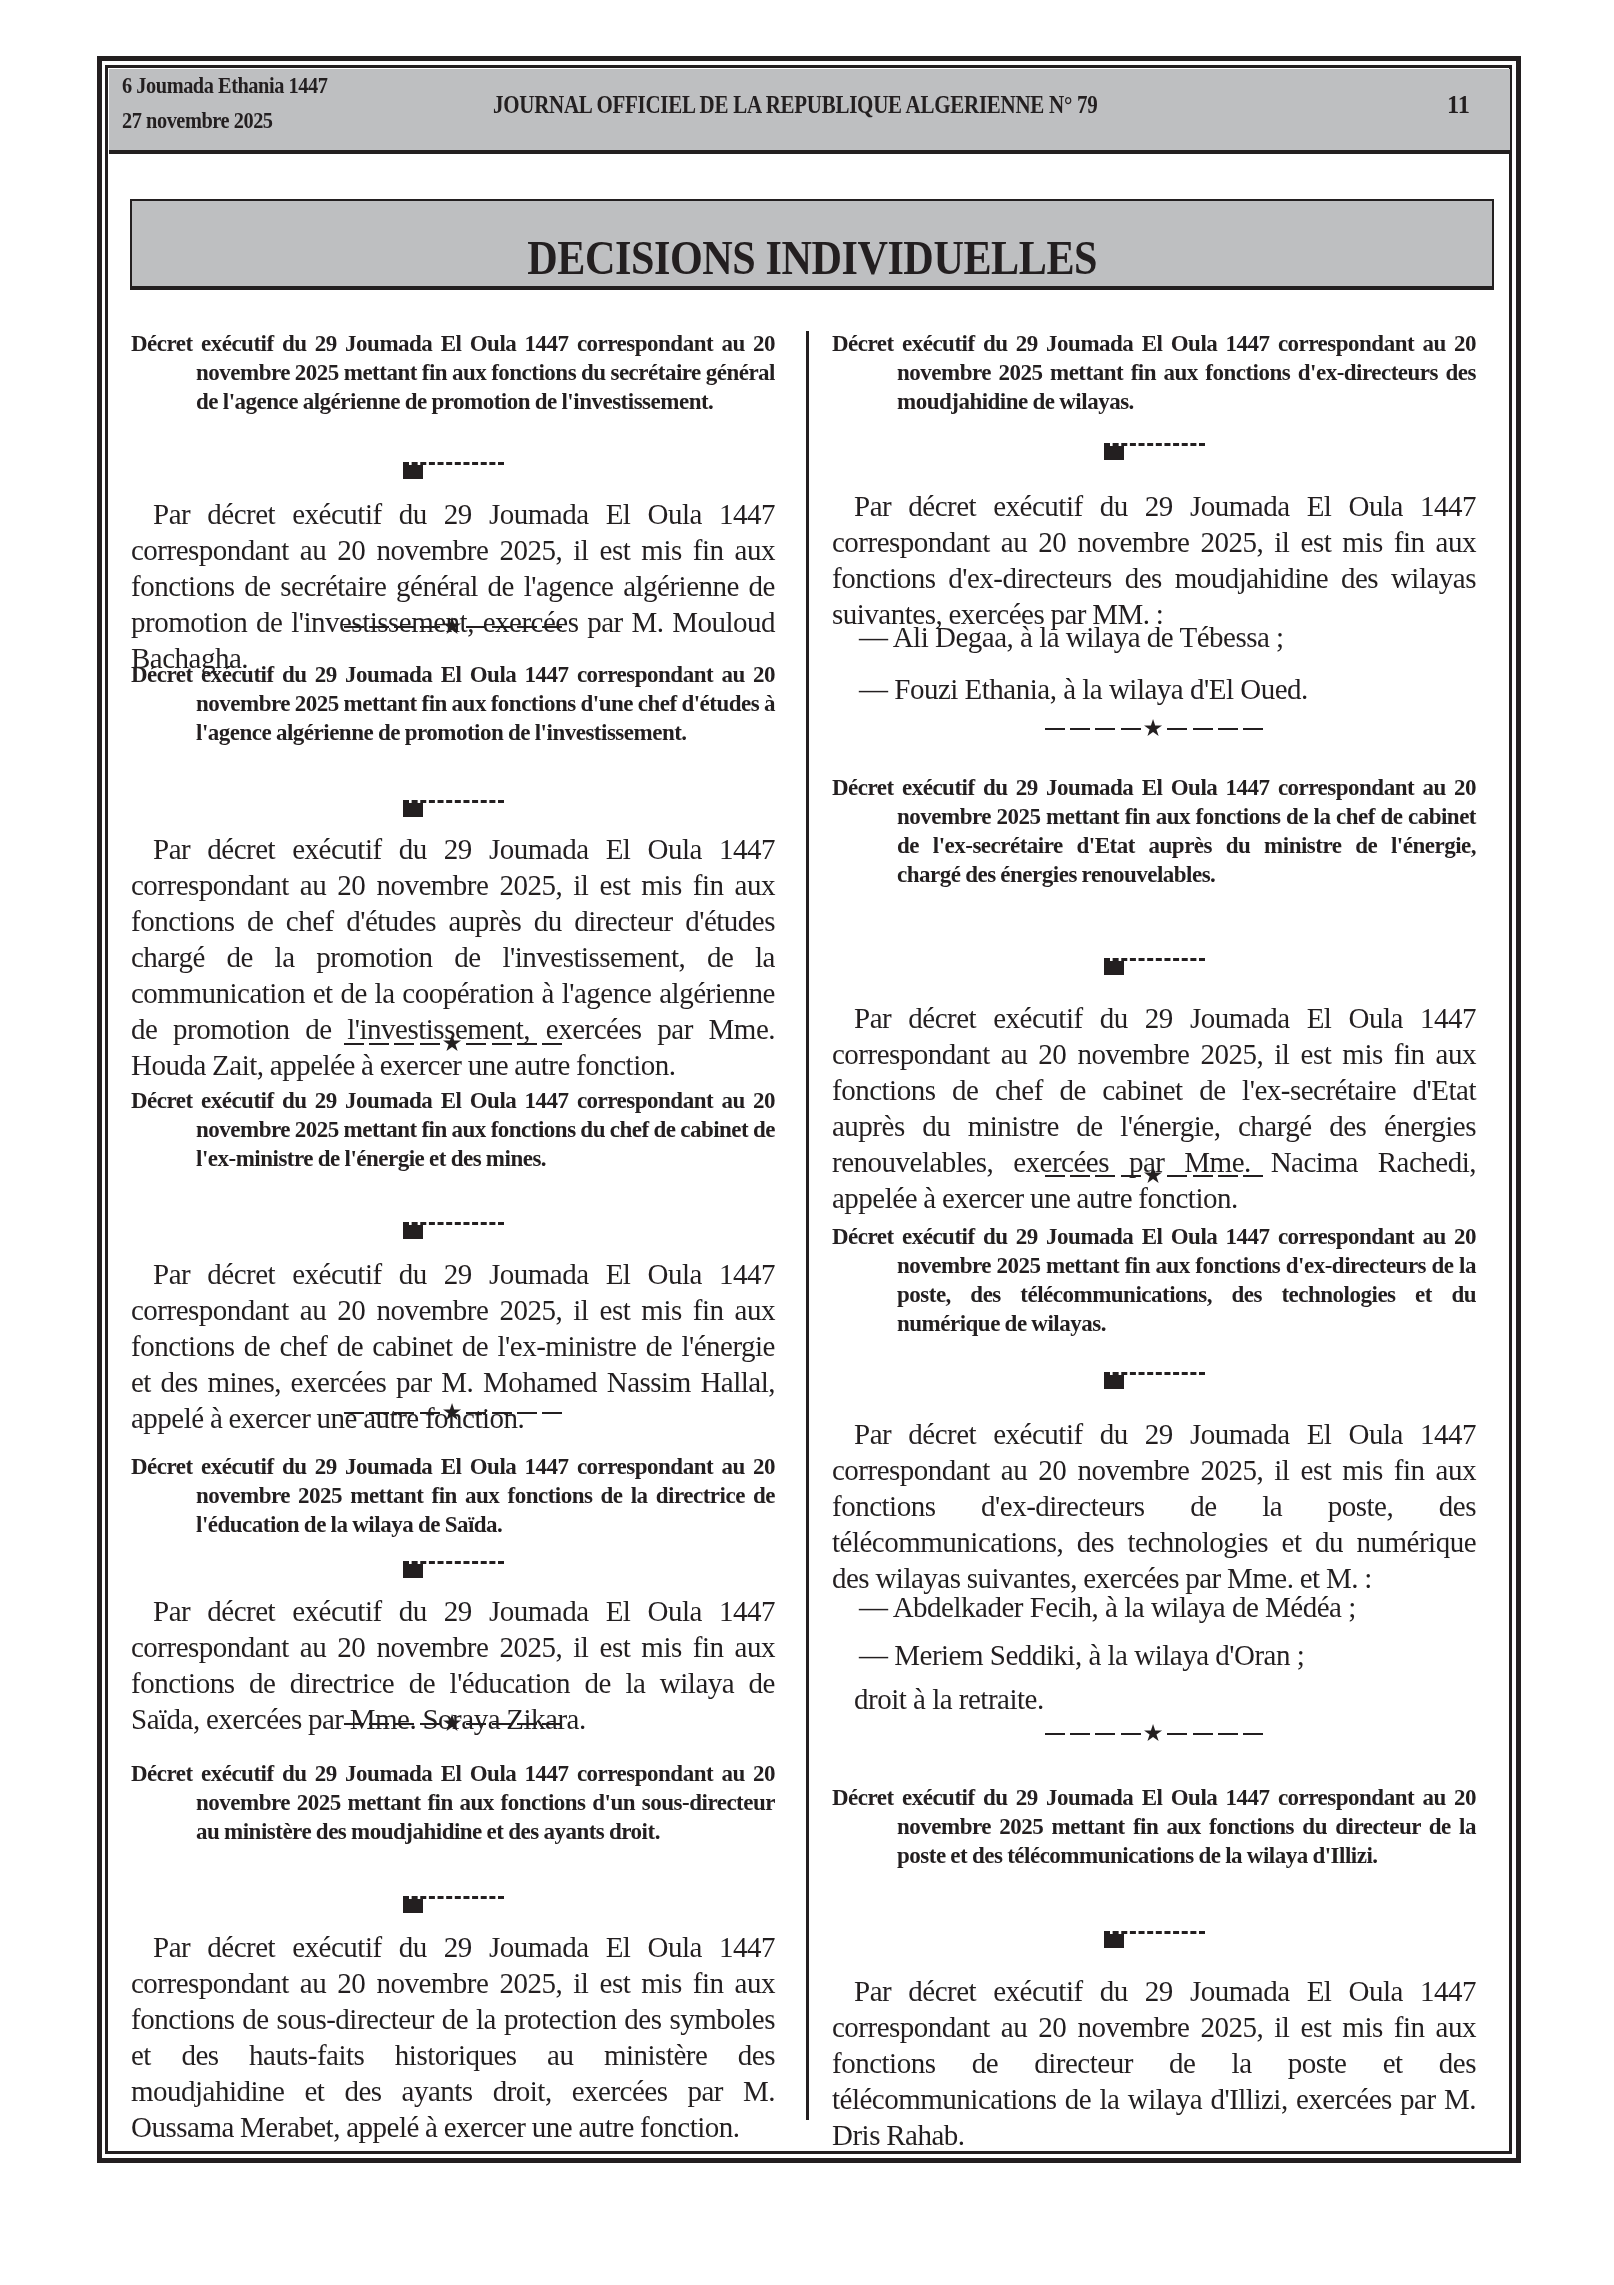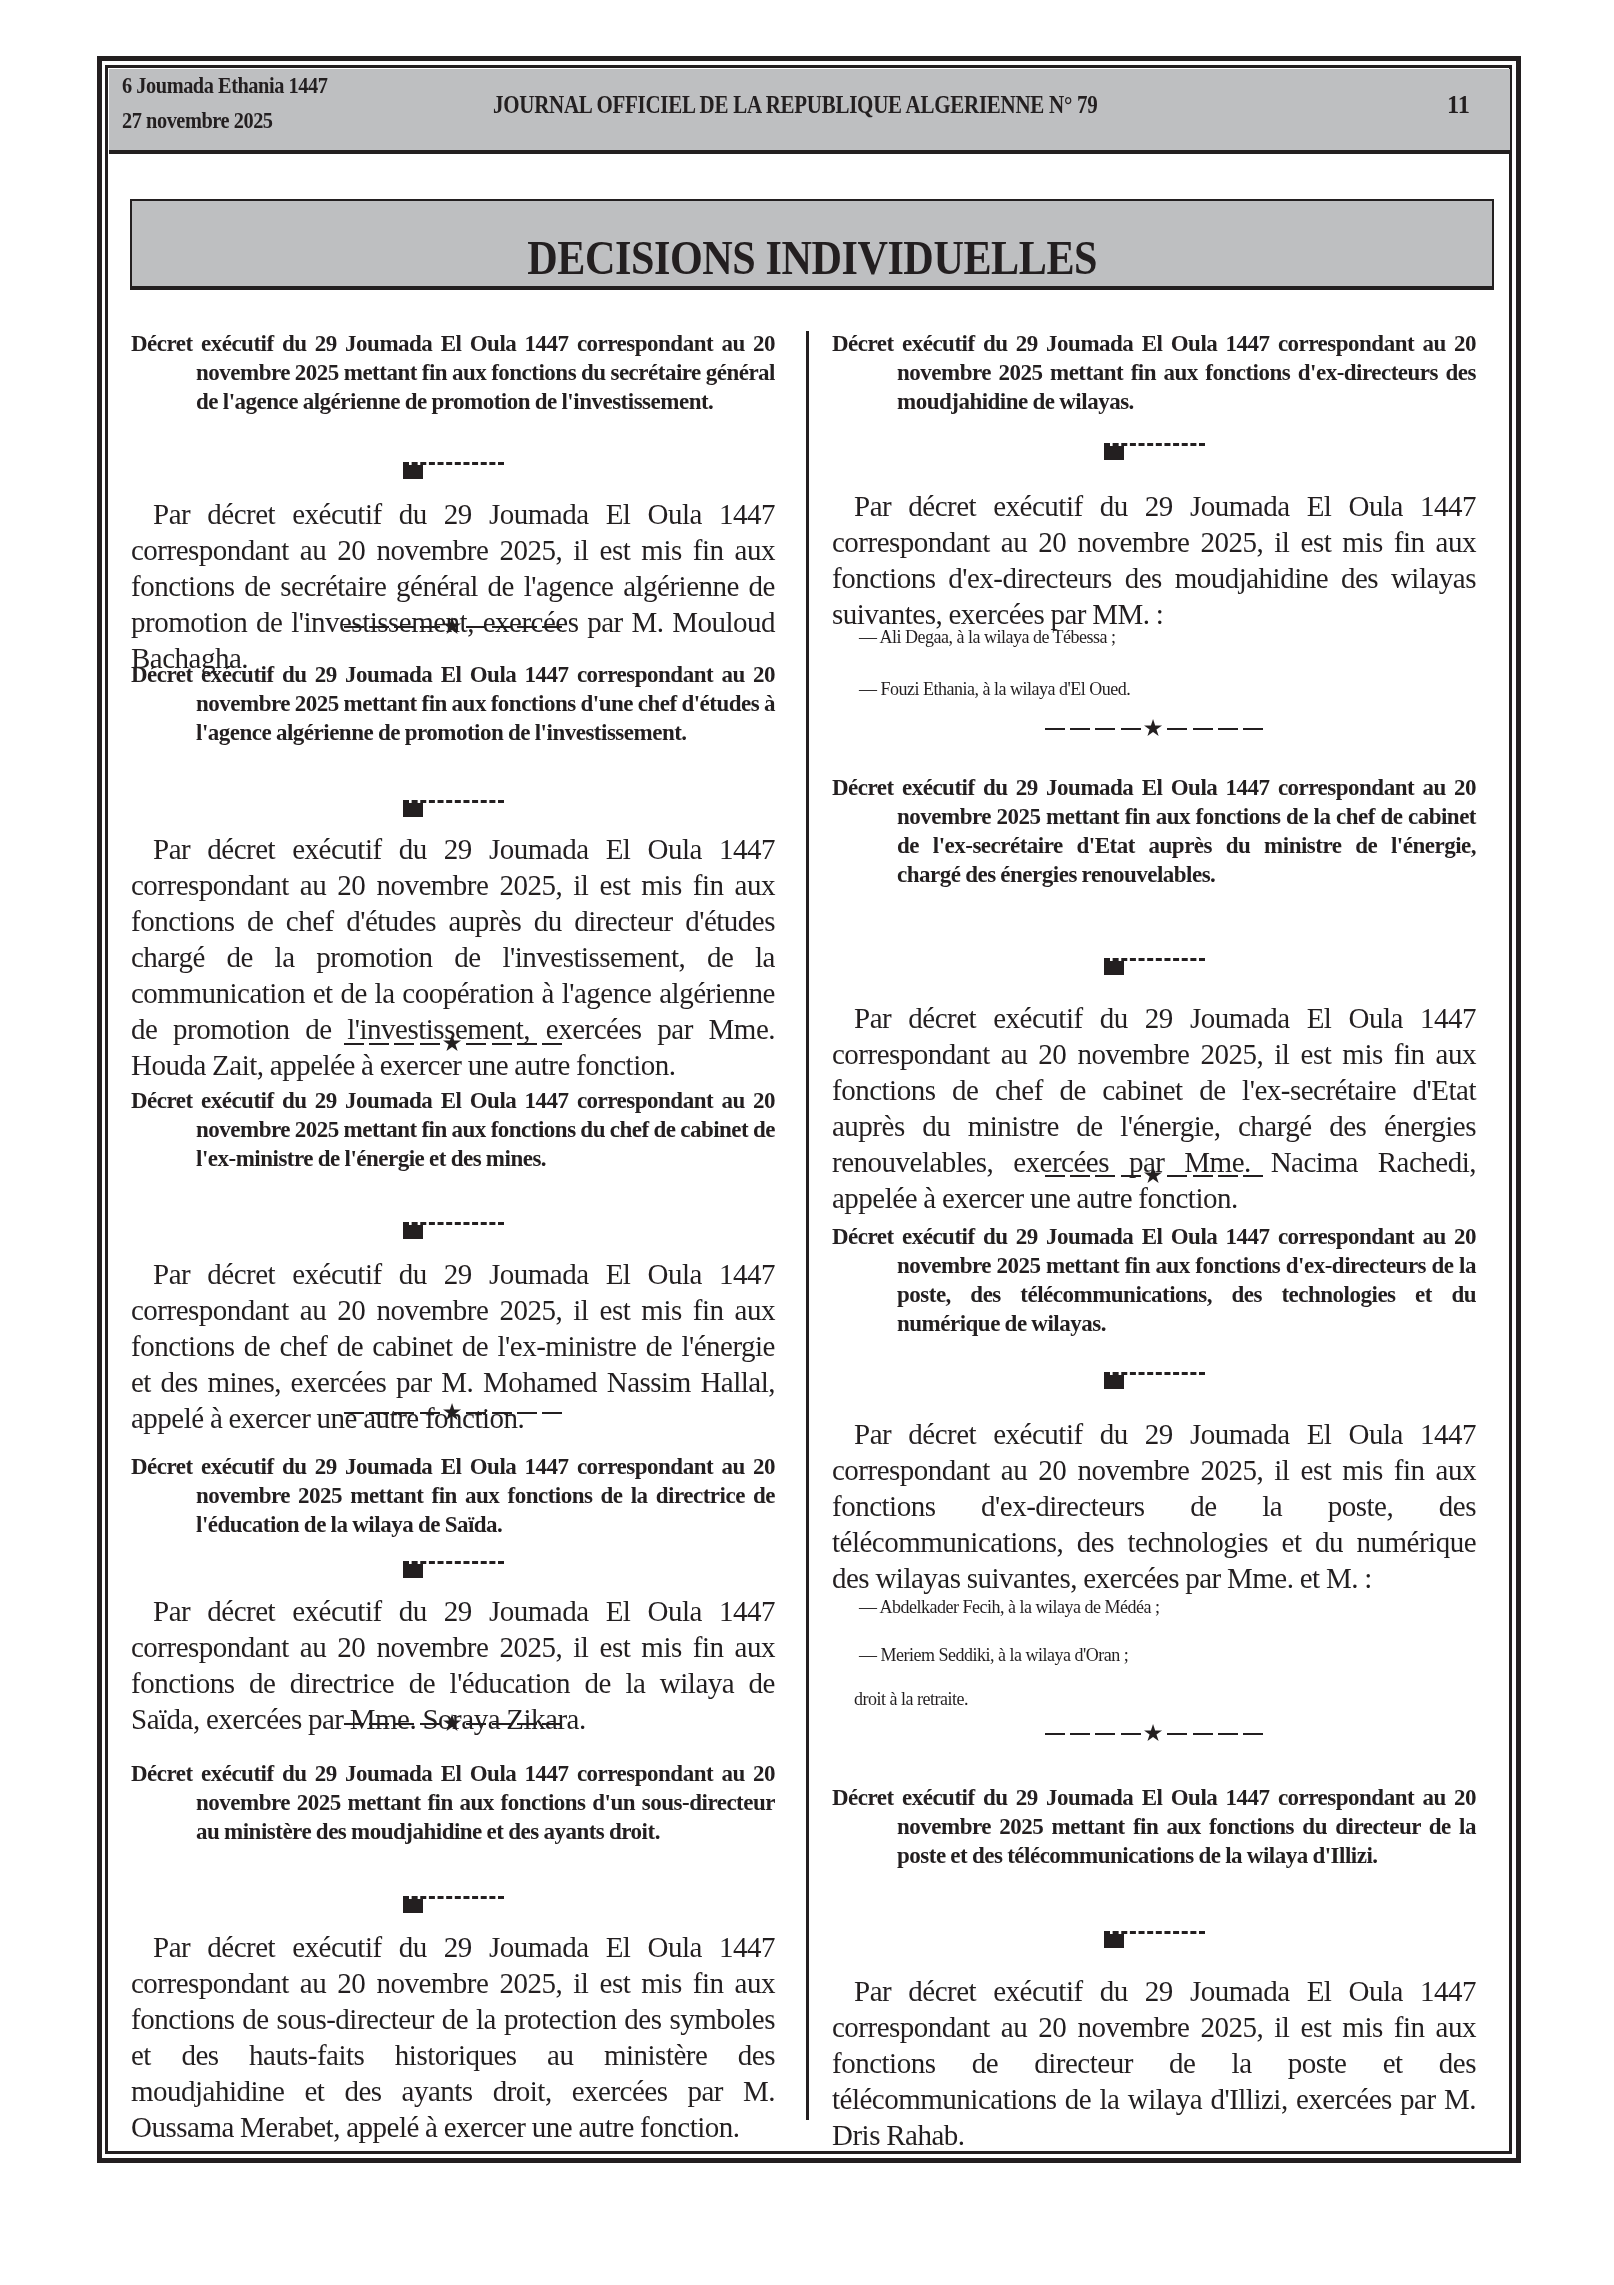--- a/index.html
+++ b/index.html
@@ -28,21 +28,21 @@
   .col-divider { position:absolute; left:806px; top:331px; width:2.7px; height:1789px; background:#231f20; }
 
   .block { position:absolute; width:644px; }
   .col-left .block { left:131px; }
   .col-right .block { left:832px; }
 
   .heading { font-weight:bold; font-size:23px; line-height:29px; text-align:justify;
              padding-left:65px; text-indent:-65px; letter-spacing:-0.5px; word-spacing:-0.5px; }
   .body { font-size:29px; line-height:36px; text-align:justify; text-indent:22px;
           letter-spacing:-0.5px; word-spacing:-0.5px; }
-  .item { font-size:18px; line-height:27px; padding-left:27px; letter-spacing:-0.5px; }
+  .item { font-size:29px; line-height:27px; padding-left:27px; letter-spacing:-0.5px; }
   .sep-dash { position:absolute; width:644px; text-align:center; height:9px; }
   .sep-dash span { display:inline-block; width:101px; height:0; border-top:3.6px dashed #231f20; }
   .dash4 { display:inline-flex; gap:7.2px; }
   .dash4 i { display:block; width:20px; height:3.6px; background:#231f20; }
   .sep-star { position:absolute; width:644px; text-align:center; font-size:23.5px; line-height:23.5px;
               letter-spacing:1.8px; white-space:nowrap; }
   .sep-star .dashes { display:inline-flex; gap:5.4px; vertical-align:middle; }
   .sep-star .dashes i { display:block; width:20px; height:1.8px; background:#231f20; }
   .star { display:inline-block; vertical-align:middle; font-size:23.5px; margin:0 1.8px; }
 </style>

